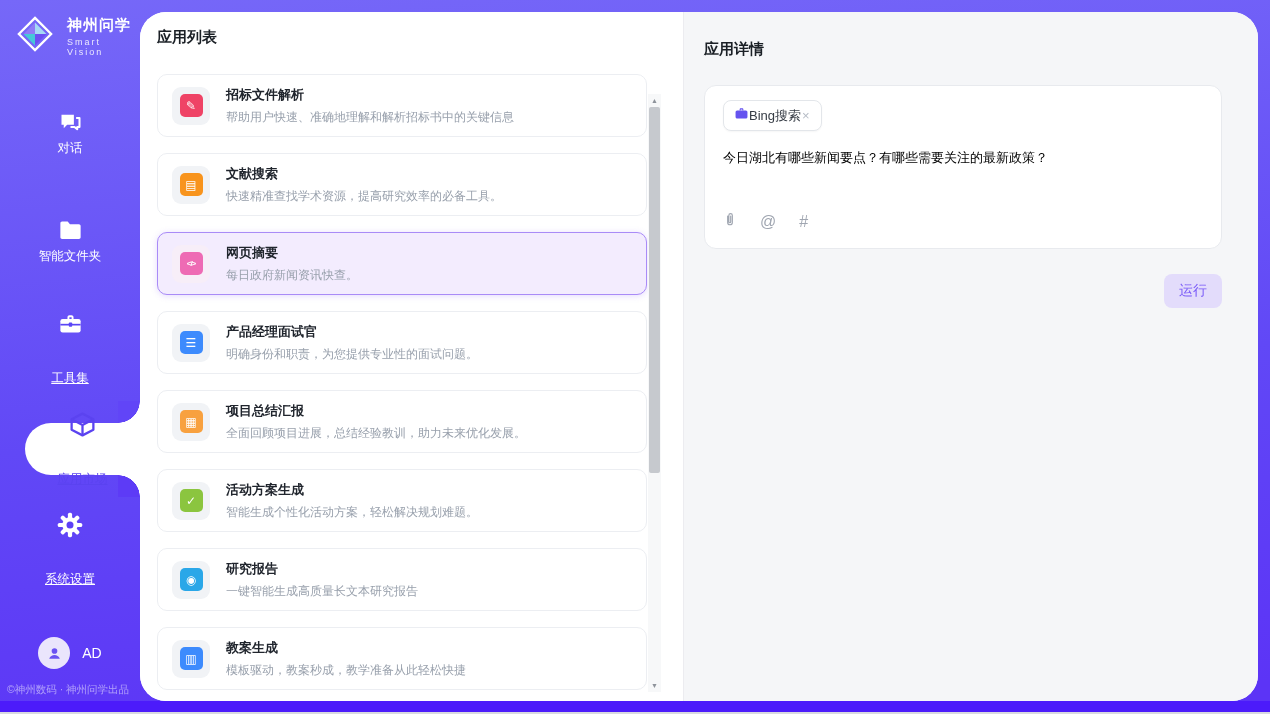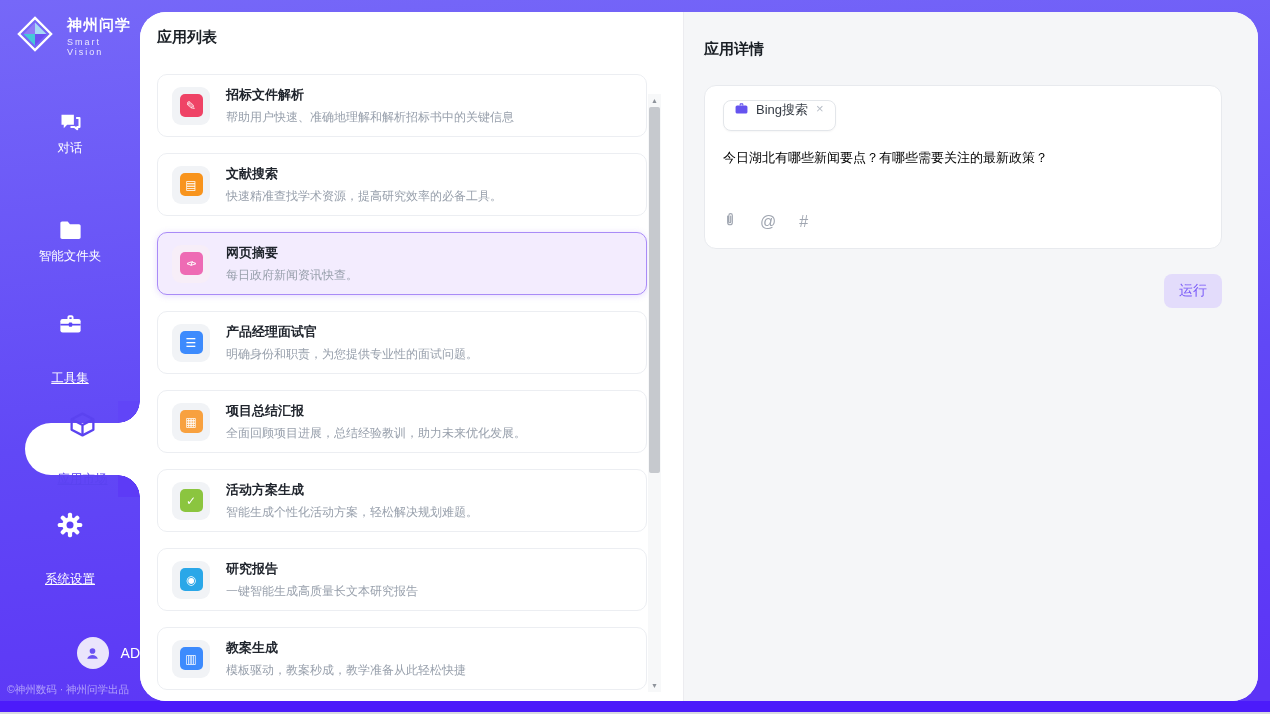--- a/index.html
+++ b/index.html
@@ -18,21 +18,21 @@
   .nav-item { height:52px; display:flex; flex-direction:column; align-items:center; justify-content:center; cursor:pointer; }
   .nav-label { color:#fff; font-size:12.5px; }
   .nav-label.u { text-decoration:underline;margin-top:28px; }
   .nav-item.active { position:relative; width:115px; height:52px; margin-left:25px; align-self:flex-end;
                      background:#fff; border-radius:36px 0 0 36px; margin-top:-8px; margin-bottom:-8px; }
   .nav-item.active::before { content:""; position:absolute; top:-22px; right:0; width:22px; height:22px;
     background:radial-gradient(circle at 0 0,#6145f7 21.5px,#fff 22px); }
   .nav-item.active::after { content:""; position:absolute; bottom:-22px; right:0; width:22px; height:22px;
     background:radial-gradient(circle at 0 100%,#5d3bf6 21.5px,#fff 22px); }
   .nav-item.active .nav-label { color:#5b43f0; }
-  .user-row { position:absolute; bottom:32px; left:0; width:140px; display:flex; align-items:center; justify-content:flex-end; gap:12px; cursor:pointer; }
+  .user-row { position:absolute; bottom:32px; left:0; width:140px; display:flex; align-items:center; justify-content:center; gap:12px; cursor:pointer; }
   .avatar { width:32px; height:32px; border-radius:50%; background:#eae5fc; display:flex; align-items:center; justify-content:center; }
   .user-name { color:#fff; font-size:14px; }
   .copyright { position:absolute; bottom:4px; left:7px; color:rgba(255,255,255,.5); font-size:10.5px; white-space:nowrap;text-align:right; }
 
   
   .main { position:absolute; left:140px; top:12px; right:12px; bottom:13px; border-radius:26px; overflow:hidden;
           display:flex; background:#fff; }
   .panel-title { font-size:15px; font-weight:700; color:#1b2026; }
 
   
@@ -51,21 +51,21 @@
   
   .scrollbar { position:absolute; top:82px; right:22px; width:13px; height:598px; background:#f7f8f9; }
   .sb-btn { position:absolute; left:0; width:13px; height:13px; color:#8e939b; font-size:7px; text-align:center; line-height:13px; cursor:pointer; }
   .sb-up { top:0; } .sb-down { bottom:0; }
   .sb-thumb { position:absolute; left:1px; top:13px; width:11px; height:366px; background:#c6c9ce; border-radius:2px; cursor:pointer; }
 
   
   .detail-section { flex:1; background:#f5f6f8; border-left:1px solid #ececf0; padding:28px 36px 0 20px; }
   .input-card { margin-top:26px; height:164px; background:#fff; border:1px solid #e8eaee; border-radius:12px;
                 padding:14px 18px; display:flex; flex-direction:column; cursor:text; }
-  .tag { display:inline-flex; gap:7px; height:31px; padding:0 10px; background:#fff;
+  .tag { display:inline-flex; align-items:center; height:31px; padding:0 10px; background:#fff;
          border:1px solid #e3e6ea; border-radius:8px; align-self:flex-start; box-shadow:0 1px 2px rgba(0,0,0,.04); }
   .tag-label { font-size:13px; color:#353b44; }
   .tag-close { color:#b6bcc6; font-size:13px; cursor:pointer; padding:0 1px; }
   .query { margin-top:18px; font-size:13px; color:#70768
 3; }
   .attach-row { margin-top:auto; margin-bottom:2px; display:flex; align-items:center; gap:23px; color:#a0a6b1; font-size:16px; }
   .attach-row span { cursor:pointer; }
   .run-row { margin-top:25px; text-align:right; }
   .run-btn { border:none; background:#e3dcfb; color:#7a5af8; font-size:14px; padding:8px 15px; border-radius:8px;
              cursor:pointer; font-family:inherit; }

